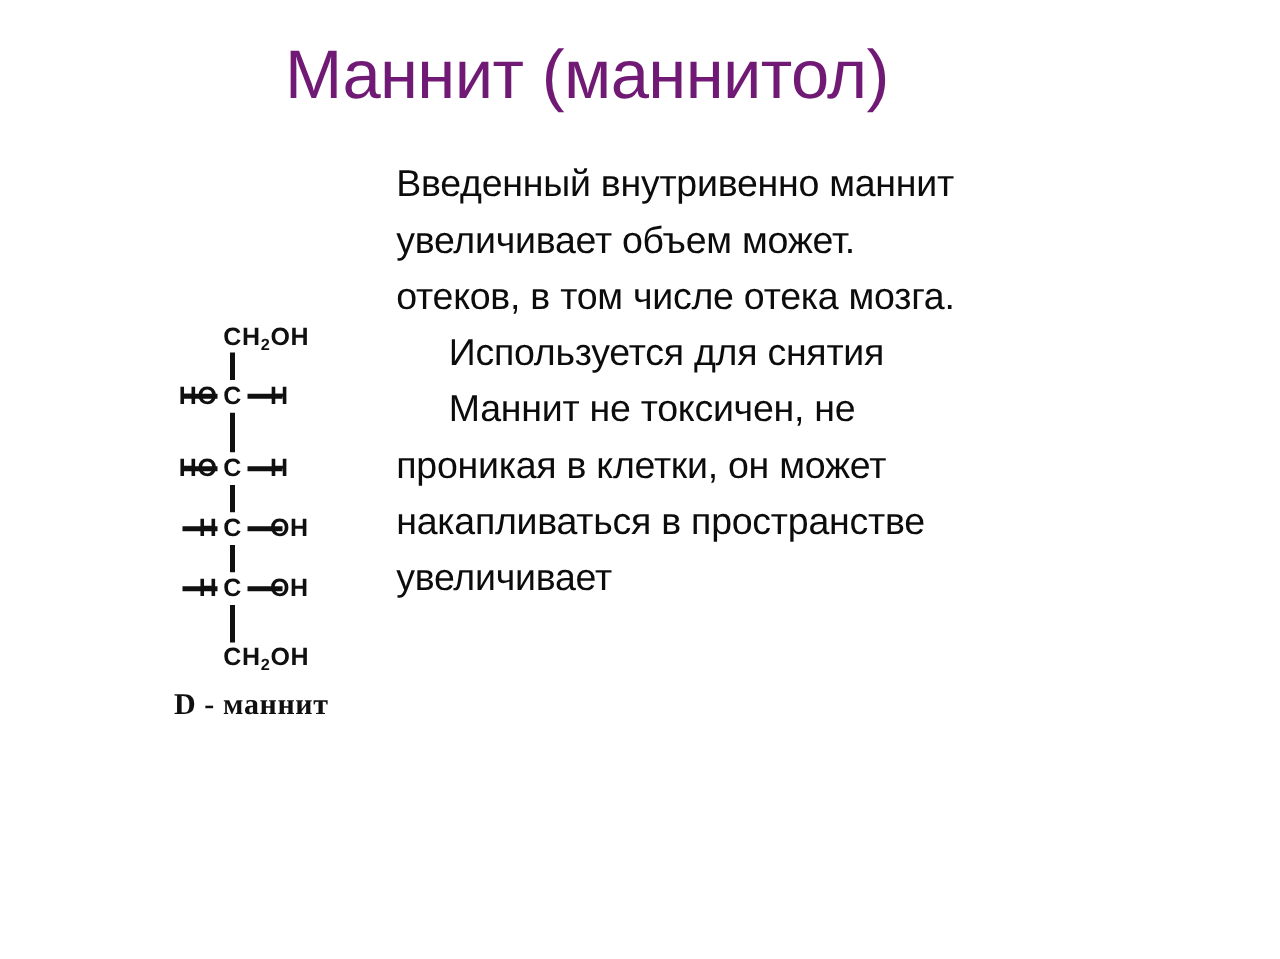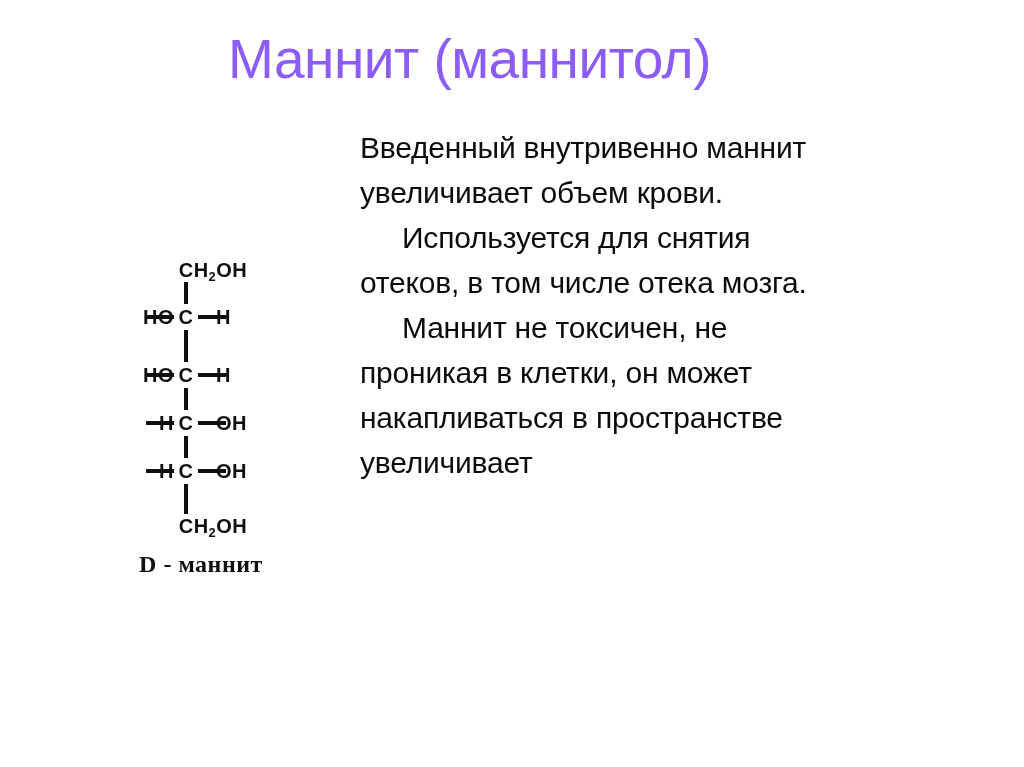--- a/index.html
+++ b/index.html
@@ -27,39 +27,38 @@
   
   .slide-title {
     position: absolute;
     left: 228px;
     top: 28px;
     width: 720px;
     font-size: 55px;
     line-height: 62px;
     font-weight: 400;
     letter-spacing: -0.5px;
-    color: #8b5cf6;
+    color: #701a75;
     white-space: nowrap;
   }
 
   
   .body-block {
     position: absolute;
     left: 317px;
     top: 125px;
     width: 672px;
   }
   .body-line {
     font-size: 30px;
     line-height: 45px;
     font-weight: 400;
     color: #0c0c0c;
     white-space: nowrap;
     letter-spacing: -0.2px;
-    margin-left: 43px;
   }
   .body-line.indent {
     padding-left: 42px;
   }
 
   
   .structure {
     position: absolute;
     left: 96px;
     top: 258px;
@@ -194,23 +193,23 @@
 </style>
 </head>
 <body>
 
 <div class="slide">
 
   <div class="slide-title">Маннит (маннитол)</div>
 
   <div class="body-block">
     <div class="body-line">Введенный внутривенно маннит</div>
-    <div class="body-line">увеличивает объем крови.</div>
+    <div class="body-line">увеличивает объем может.</div>
+    <div class="body-line">отеков, в том числе отека мозга.</div>
     <div class="body-line indent">Используется для снятия</div>
-    <div class="body-line">отеков, в том числе отека мозга.</div>
     <div class="body-line indent">Маннит не токсичен, не</div>
     <div class="body-line">проникая в клетки, он может</div>
     <div class="body-line">накапливаться в пространстве</div>
     <div class="body-line">увеличивает</div>
   </div>
 
   <div class="structure">
     <div class="struct-rows">
 
       <div class="cap top chem-text"><span>CH</span><sub>2</sub><span>OH</span></div>

